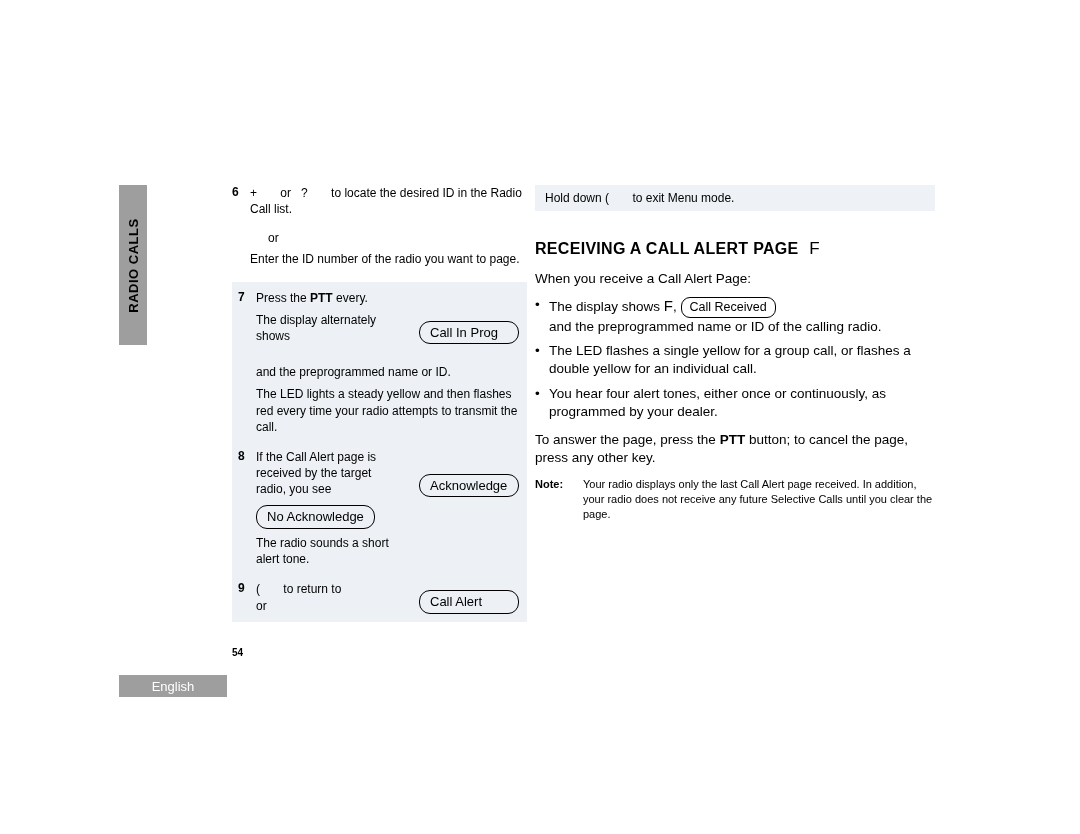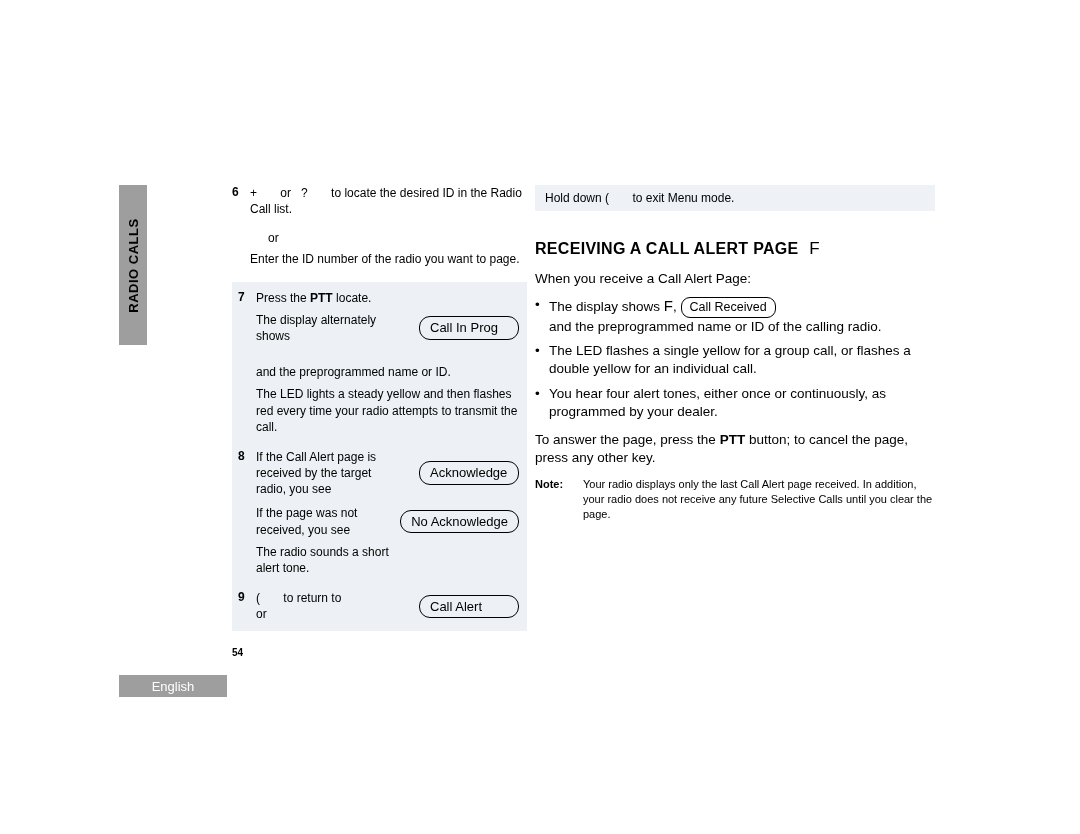--- a/index.html
+++ b/index.html
@@ -23,21 +23,21 @@
   ul.bullets { list-style: none; margin-bottom: 10px; }
   ul.bullets li { font-size: 13.5px; line-height: 1.35; margin-bottom: 6px; padding-left: 14px; position: relative; }
   ul.bullets li::before { content: "•"; position: absolute; left: 0; top: 0; }
   .sm-pill { display:inline-block; border:1.5px solid #000; border-radius:9px; padding:1px 8px; font-size:12.5px; vertical-align: baseline; }
   .para { font-size: 13.5px; line-height: 1.35; margin-bottom: 10px; }
   .note-row { display: flex; font-size: 11px; line-height: 1.35; }
   .note-label { font-weight: bold; flex: 0 0 48px; }
   .note-body { flex: 1; }
   .pagenum { position: absolute; left: 107px; top: 462px; font-weight: bold; font-size: 10px; }
   .step7box { background: #edf1f5; padding: 8px 8px 8px 6px; margin-top: 0; margin-bottom: 10px; }
-  .line-flex { display: flex; align-items:center; gap:20px; }
+  .line-flex { display: flex; align-items:flex-end; gap:20px; }
   .line-flex .txt { flex:1; font-size:12px; line-height:1.35; }
 </style>
 </head>
 <body>
 
 <div class="page">
 
   <div class="side-tab">
     <span>RADIO CALLS</span>
   </div>
@@ -63,40 +63,39 @@
       </div>
     </div>
     <p class="or-word" style="margin-left:36px;">or</p>
     <p style="margin-left:18px; font-size:12px; line-height:1.35; margin-bottom:14px;">Enter the ID number of the radio you want to page.</p>
 
     <div class="step7box">
       <div class="step-row">
         <div class="step-num">7</div>
         <div class="step-body">
           <p>
-            <span>Press the </span><b>PTT</b><span> locate.</span>
+            <span>Press the </span><b>PTT</b><span> every.</span>
           </p>
           <div class="line-flex">
             <div class="txt">The display alternately shows</div>
             <span class="pill">Call In Prog</span>
           </div>
           <p style="margin-top:20px;">and the preprogrammed name or ID.</p>
           <p>The LED lights a steady yellow and then flashes red every time your radio attempts to transmit the call.</p>
         </div>
       </div>
 
       <div class="step-row" style="margin-top:6px;">
         <div class="step-num">8</div>
         <div class="step-body">
           <div class="line-flex">
             <div class="txt">If the Call Alert page is received by the target radio, you see</div>
             <span class="pill">Acknowledge</span>
           </div>
           <div class="line-flex" style="margin-top:8px;">
-            <div class="txt">If the page was not received, you see</div>
             <span class="pill">No Acknowledge</span>
           </div>
           <p style="margin-top:6px; max-width:140px;">The radio sounds a short alert tone.</p>
         </div>
       </div>
 
       <div class="step-row" style="margin-top:6px; margin-bottom:0;">
         <div class="step-num">9</div>
         <div class="step-body">
           <div class="line-flex">

